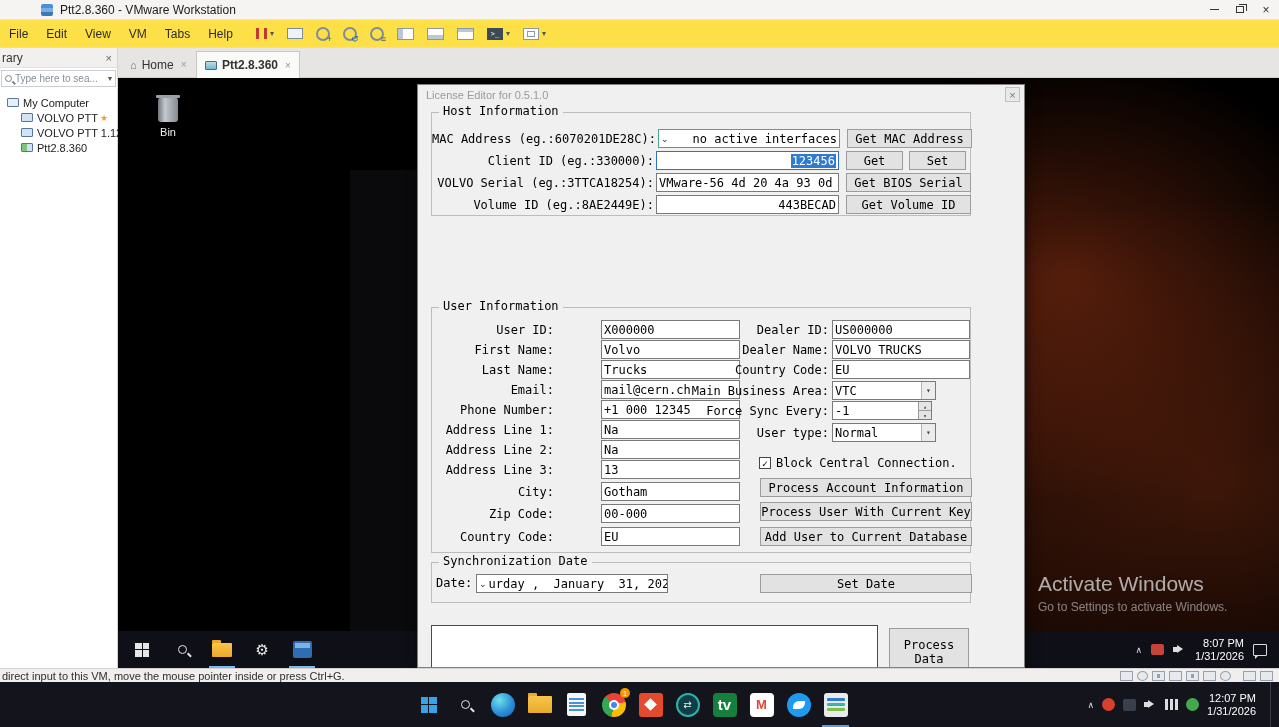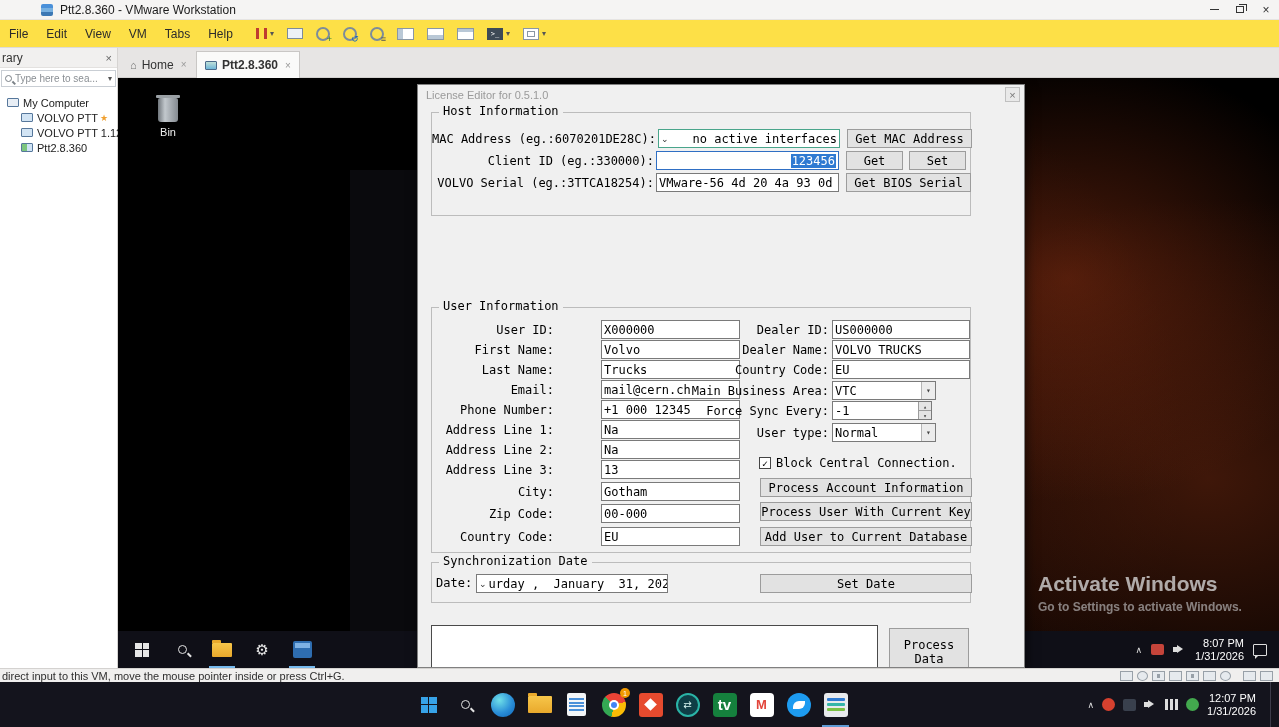--- a/index.html
+++ b/index.html
@@ -70,21 +70,21 @@
   .vm{position:absolute;left:118px;top:78px;width:1161px;height:590px;overflow:hidden;background:
       radial-gradient(420px 320px at 950px 200px, rgba(150,52,20,0.50), transparent 70%),
       radial-gradient(520px 400px at 1090px 400px, rgba(150,55,22,0.42), transparent 70%),
       radial-gradient(340px 480px at 810px 380px, rgba(95,32,12,0.32), transparent 75%),
       #000;}
   .wp-panel{position:absolute;left:232px;top:92px;width:556px;height:461px;background:#0a0a0d;}
   .bin-wrap{position:absolute;left:22px;top:20px;width:56px;text-align:center;}
   .bin{width:20px;height:24px;margin:0 auto;background:linear-gradient(90deg,#6f757b,#c2c8cd 35%,#848a90);border-radius:2px 2px 3px 3px;position:relative;}
   .bin::before{content:'';position:absolute;left:-2px;top:-3px;right:-2px;height:3px;background:#9aa0a5;border-radius:1px;}
   .bin-label{margin-top:4px;font-size:11px;color:#f0f0f0;text-shadow:0 1px 2px #000;}
-  .activate{position:absolute;left:920px;top:494px;font-weight:bold;}
+  .activate{position:absolute;left:920px;top:494px;}
   .act1{font-size:21px;color:rgba(235,238,240,0.70);}
   .act2{font-size:12px;color:rgba(220,224,228,0.55);margin-top:4px;}
 
   
   .vm-task{position:absolute;left:0;bottom:0;width:100%;height:37px;background:rgba(16,16,24,0.97);display:flex;align-items:center;z-index:5;}
   .vt-item{width:40px;height:100%;display:flex;align-items:center;justify-content:center;position:relative;flex:0 0 auto;}
   .vt-item:first-child{margin-left:4px;}
   .vt-item.active::after{content:'';position:absolute;left:7px;right:7px;bottom:0;height:2px;background:#76b9ed;}
   .wgrid{width:14px;height:14px;display:grid;grid-template-columns:1fr 1fr;grid-template-rows:1fr 1fr;gap:1px;}
   .wgrid i{background:#e6e6e6;}
@@ -377,20 +377,27 @@
             <button class="btn w57">Set</button>
           </div>
         </div>
         <div class="hrow" style="top:60px">
           <span class="hlabel">VOLVO Serial (eg.:3TTCA18254):</span>
           <input class="input w183" style="width: 183px; margin-left: 2px;" value="VMware-56 4d 20 4a 93 0d 1a">
           <div class="hbtns">
               <button class="btn w125">Get BIOS Serial</button>
             </div>
         </div>
+        <div class="hrow" style="top:82px">
+          <span class="hlabel">Volume ID (eg.:8AE2449E):</span>
+          <input class="input ir" style="width: 183px; margin-left: 2px;" value="443BECAD">
+          <div class="hbtns">
+              <button class="btn w125">Get Volume ID</button>
+            </div>
+        </div>
       </div>
 
 
       <div class="grp grp-user">
         <span class="legend">User Information</span>
 
         <div class="lrow" style="top:12px">
             <span class="llabel">User ID:</span>
             <input class="input lfld" value="X000000" style="">
           </div>

